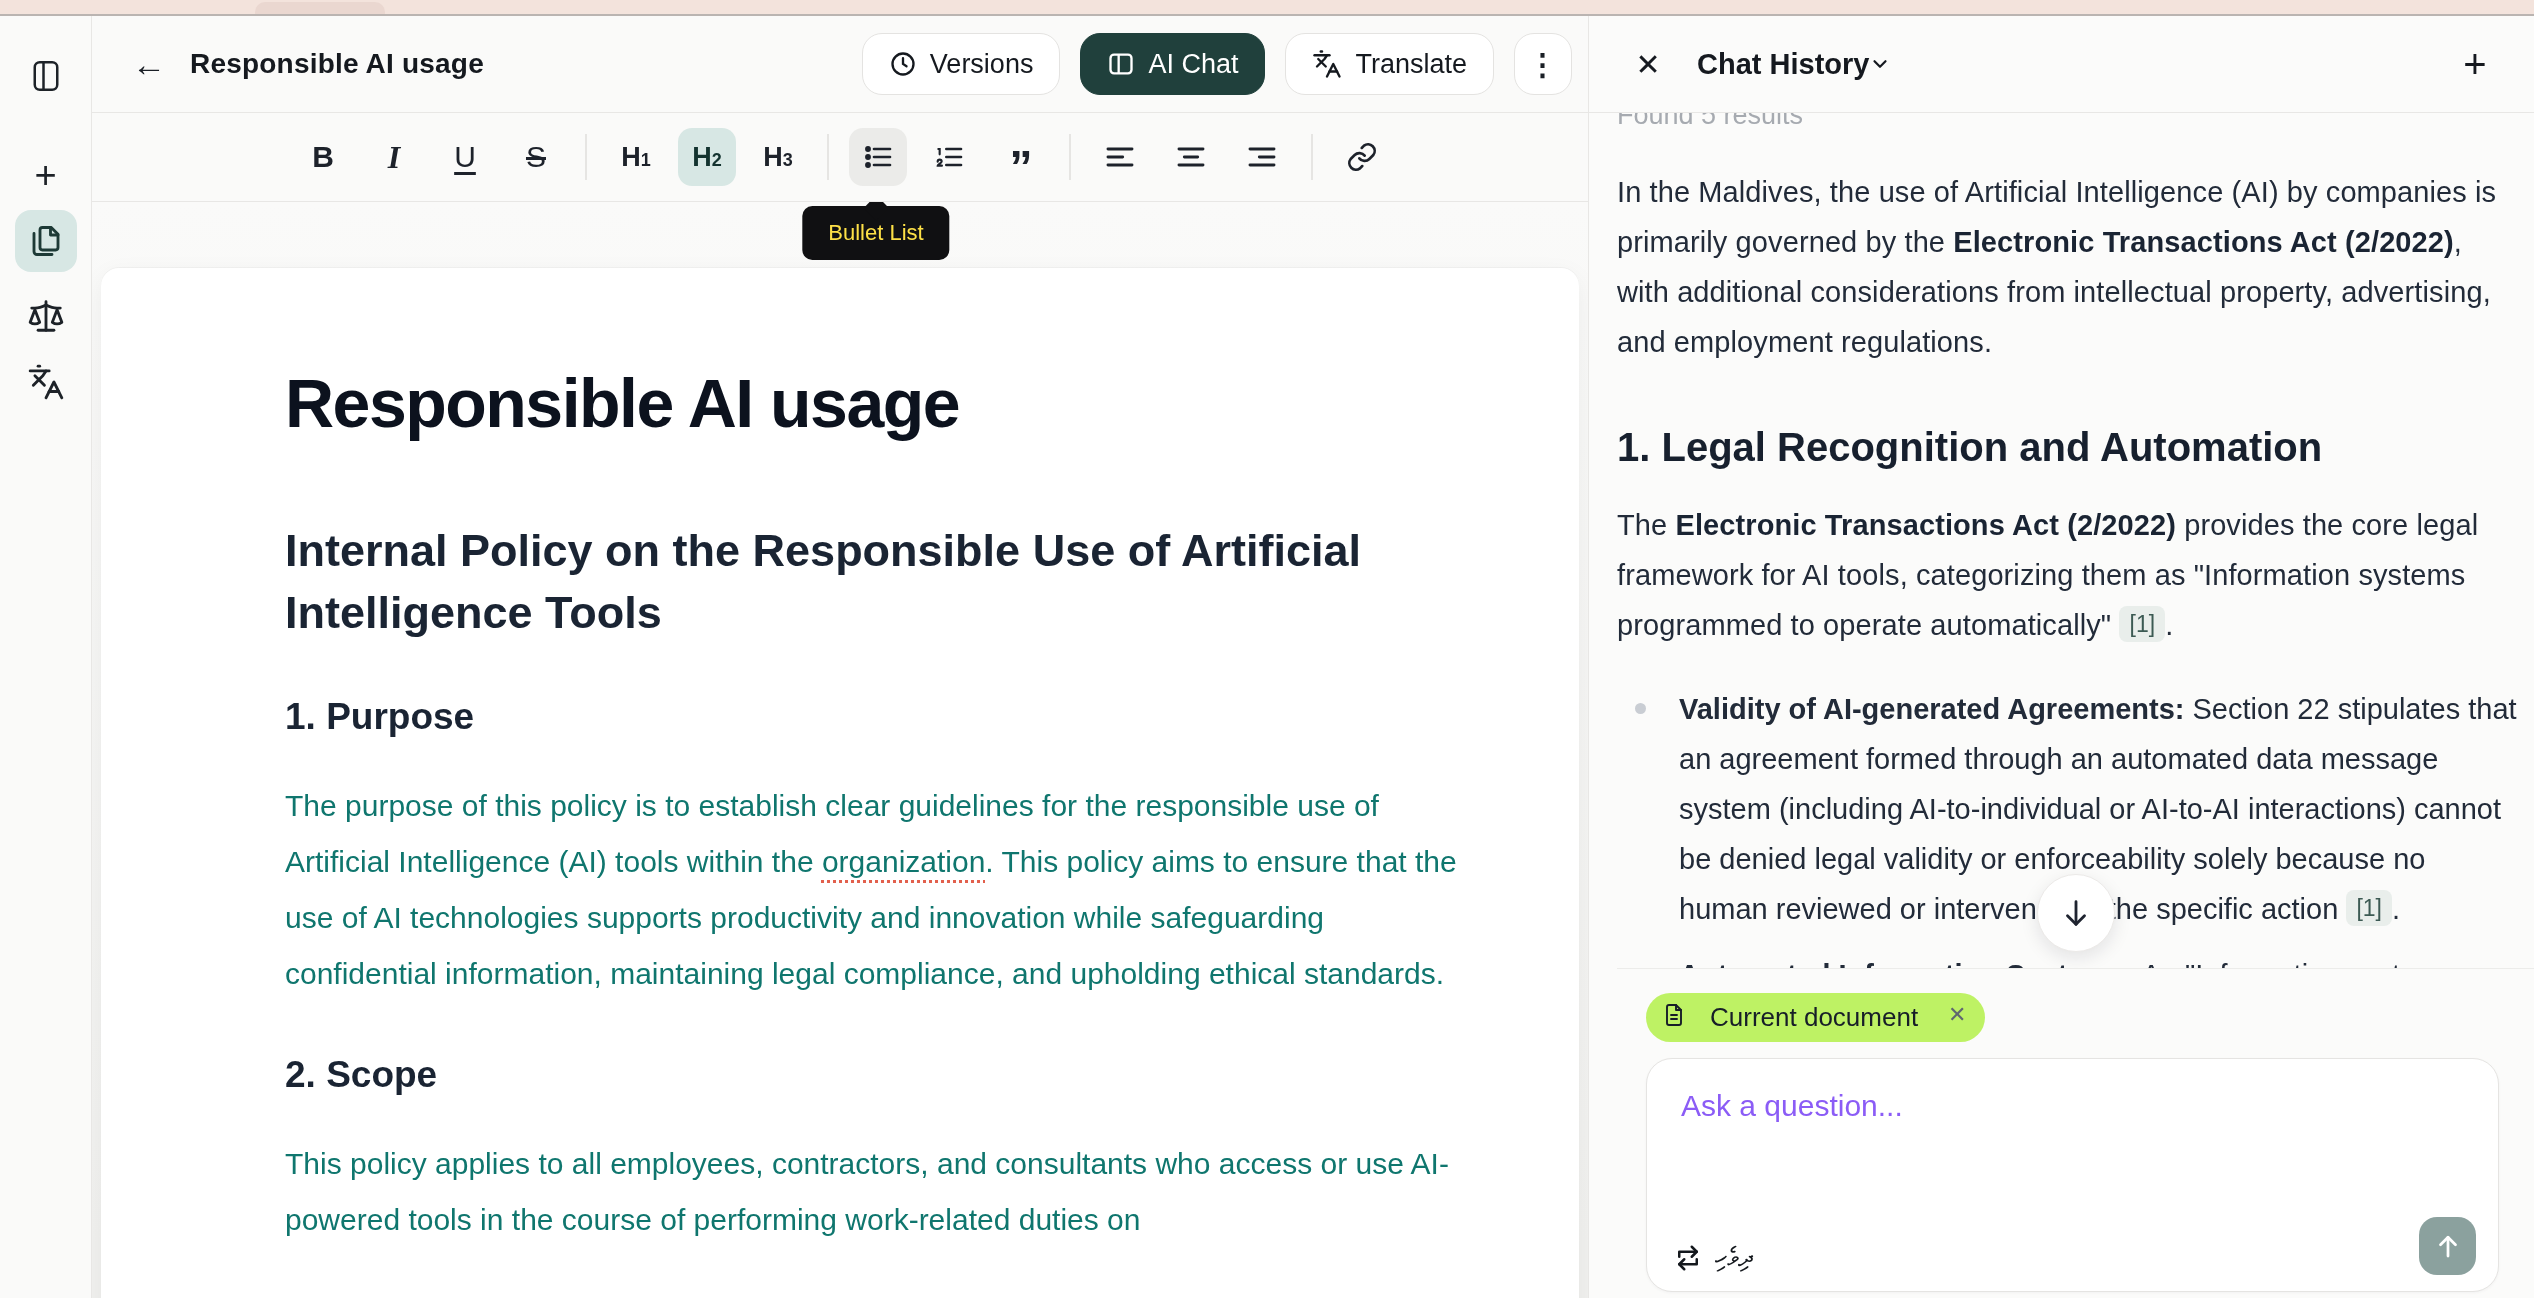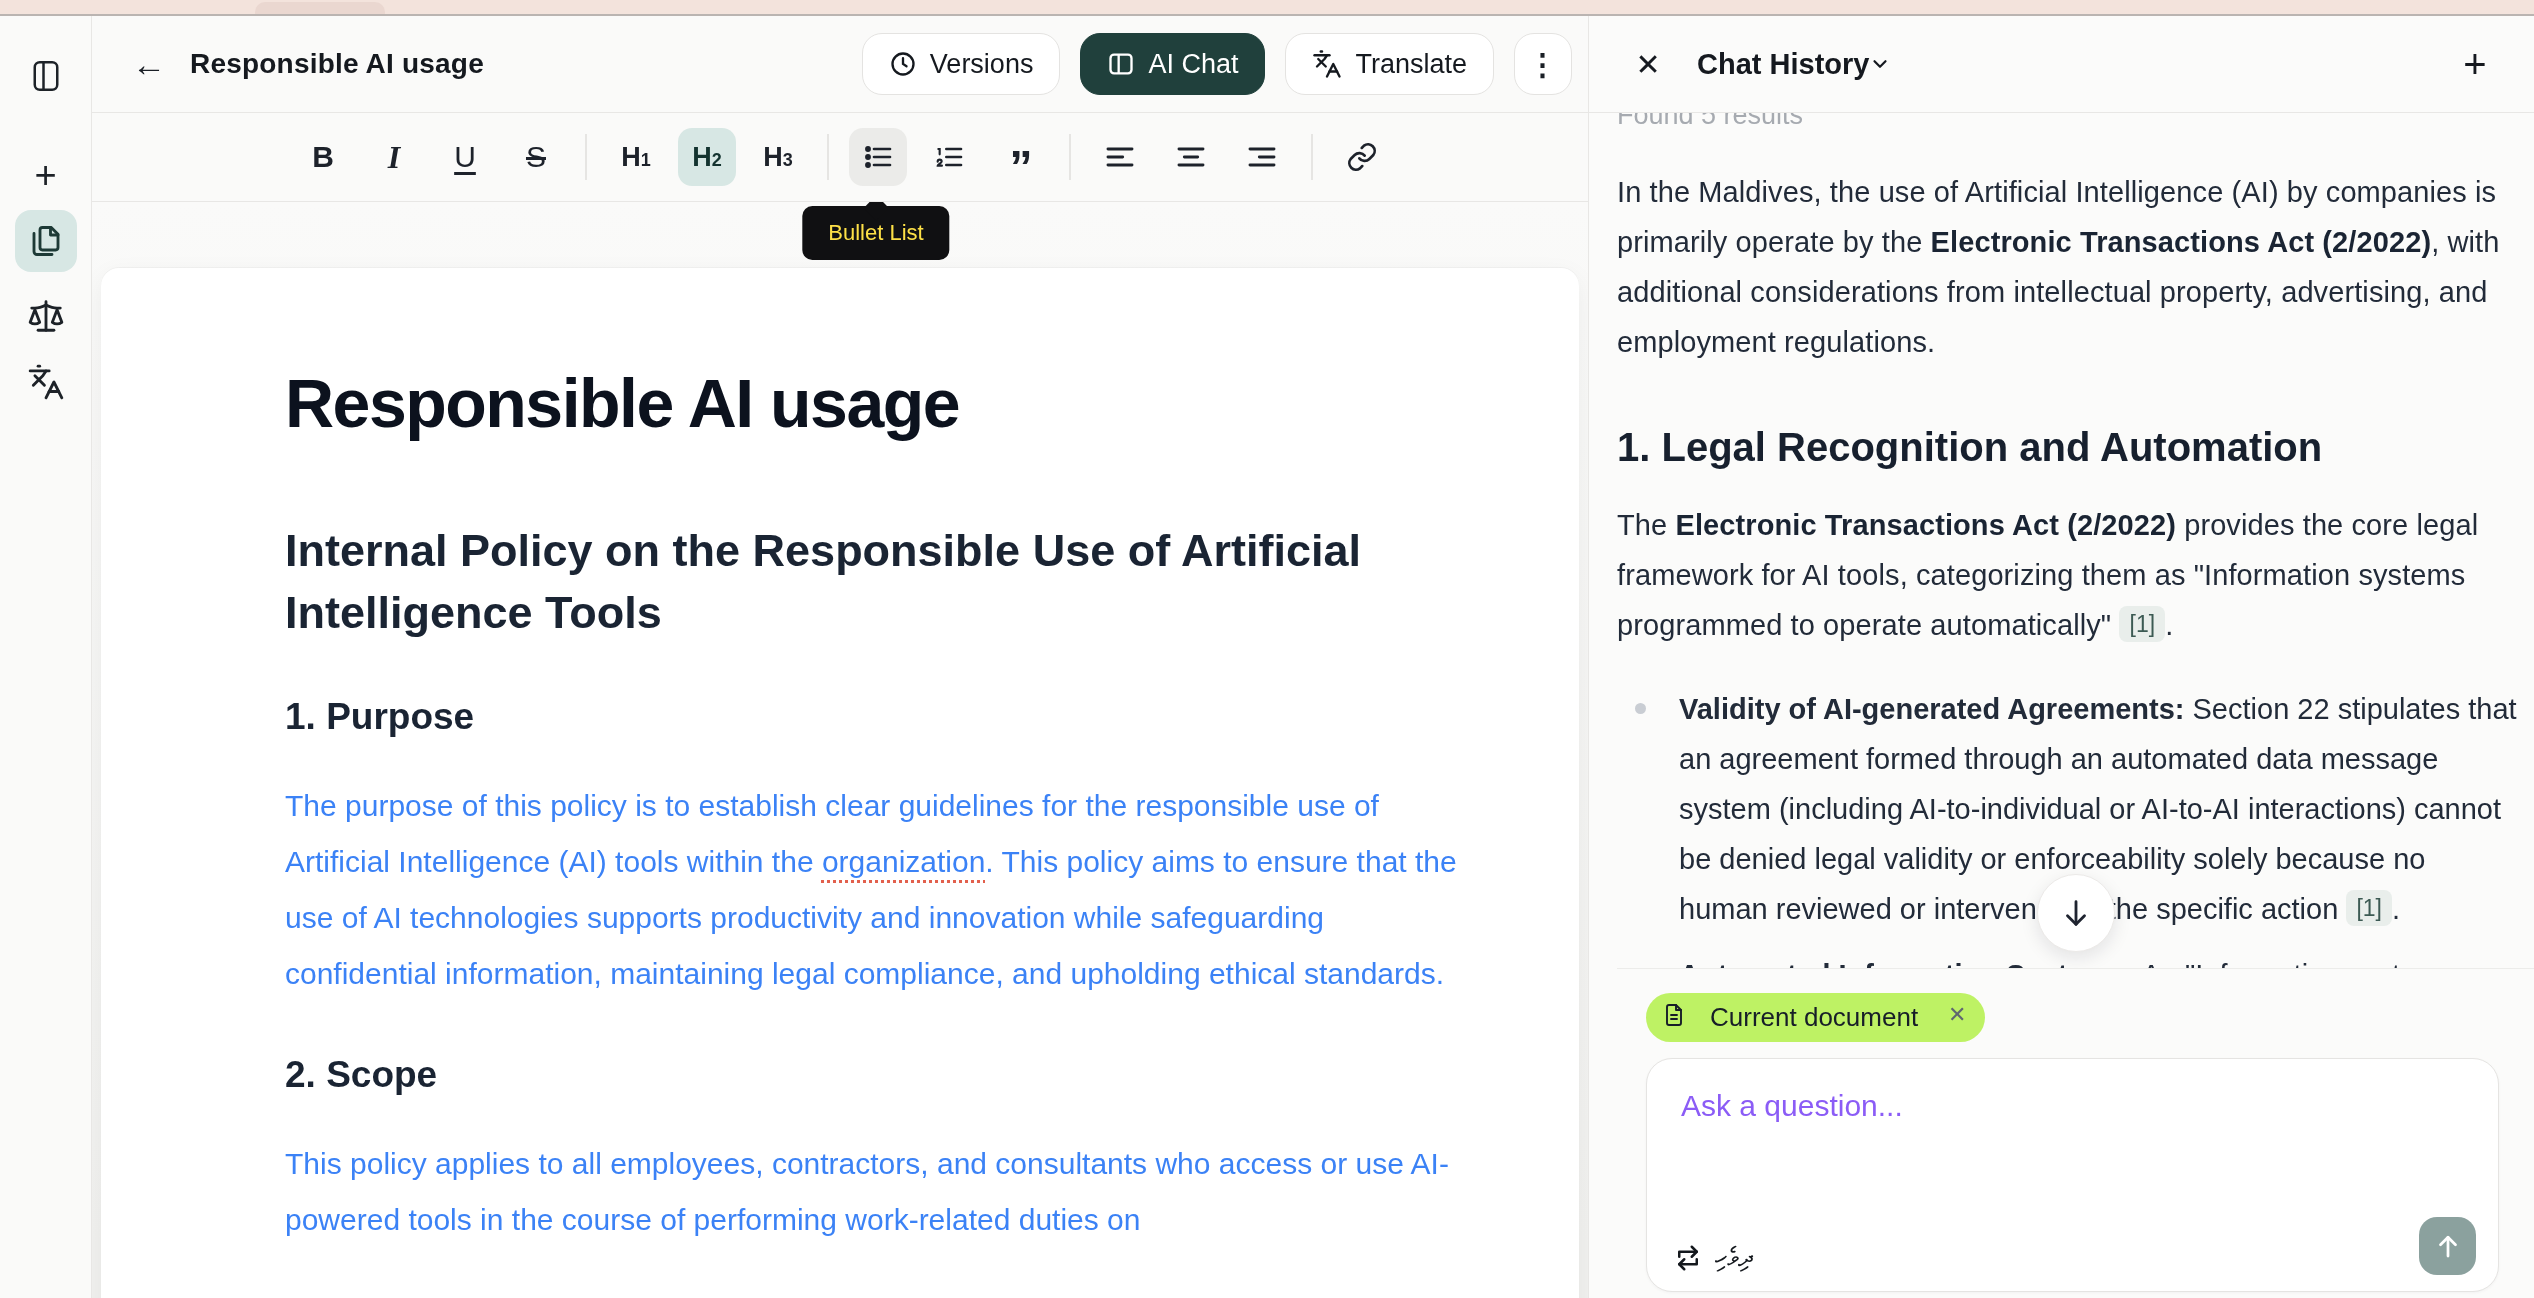--- a/index.html
+++ b/index.html
@@ -44,21 +44,21 @@
   .t-h { font-weight:700; font-size:27px; display:flex; align-items:baseline; }
   .t-h .sub { font-size:18px; font-weight:700; }
   .g-quote { font-size:46px; font-weight:700; line-height:20px; transform:translateY(10px); letter-spacing:-2px; }
 
   .content { flex:1; position:relative; background:linear-gradient(180deg,#fafaf9 0%,#f1f1ef 95%); overflow:hidden; }
   .page { position:absolute; left:9px; right:9px; top:66px; bottom:-30px; background:#fff; border-radius:18px 18px 0 0; box-shadow:0 -1px 0 rgba(0,0,0,.03), 0 8px 26px rgba(16,24,40,.06); }
   .doc-body { padding:96px 0 0 184px; width:1400px; }
   .doc-body h1 { font-size:68px; font-weight:800; letter-spacing:-1.5px; color:#0c121e; }
   .doc-body h2 { margin-top:78px; font-size:45px; font-weight:700; line-height:1.38; color:#1a2433; width:1190px; }
   .doc-body h3 { margin-top:52px; font-size:37px; font-weight:700; color:#1a2433; }
-  .doc-body p { margin-top:40px; font-size:30px; line-height:56px; color:#3b82f6; width:1190px; }
+  .doc-body p { margin-top:40px; font-size:30px; line-height:56px; color:#0f766e; width:1190px; }
   .misspell { text-decoration:underline dotted #e2604d; text-decoration-thickness:3px; text-underline-offset:8px; }
 
   .tooltip { position:absolute; top:4px; left:784px; transform:translateX(-50%); background:#101012; color:#fde047; font-size:22px; padding:14px 26px; border-radius:10px; z-index:6; white-space:nowrap; }
   .tooltip-arrow { position:absolute; top:-7px; left:50%; margin-left:-9px; width:18px; height:18px; background:#101012; transform:rotate(45deg); border-radius:3px; }
 
   
   .chat { width:946px; flex:none; border-left:1px solid #e8e7e5; background:#fbfbfa; display:flex; flex-direction:column; }
   .chat-header { height:97px; flex:none; border-bottom:1px solid #e8e7e5; display:flex; align-items:center; padding:0 36px; }
   .icon-btn { width:46px; height:46px; display:grid; place-items:center; font-size:30px; color:#15191f; }
   .chat-title-wrap { margin-left:26px; display:flex; align-items:center; gap:0; }
@@ -297,21 +297,21 @@
       </div>
       <div class="hdr-spacer"></div>
       <div class="icon-btn chat-plus">
           <span>+</span>
         </div>
     </header>
 
     <div class="chat-scroll">
       <div class="chat-status">Found 5 results</div>
 
-      <p class="msg p1"><span>In the Maldives, the use of Artificial Intelligence (AI) by companies is primarily operate by the </span><b>Electronic Transactions Act (2/2022)</b><span>, with additional considerations from intellectual property, advertising, and employment regulations.</span></p>
+      <p class="msg p1"><span>In the Maldives, the use of Artificial Intelligence (AI) by companies is primarily governed by the </span><b>Electronic Transactions Act (2/2022)</b><span>, with additional considerations from intellectual property, advertising, and employment regulations.</span></p>
 
       <div class="chat-h">1. Legal Recognition and Automation</div>
 
       <p class="msg p2"><span>The </span><b>Electronic Transactions Act (2/2022)</b><span> provides the core legal framework for AI tools, categorizing them as "Information systems programmed to operate automatically" </span><span class="cite">[1]</span><span>.</span></p>
 
       <ul class="chat-list">
         <li><b>Validity of AI-generated Agreements:</b><span> Section 22 stipulates that an agreement formed through an automated data message system (including AI-to-individual or AI-to-AI interactions) cannot be denied legal validity or enforceability solely because no human reviewed or intervened in the specific action </span><span class="cite">[1]</span><span>.</span></li>
         <li><b>Automated Information Systems:</b><span> An "Information system</span></li>
       </ul>
 

